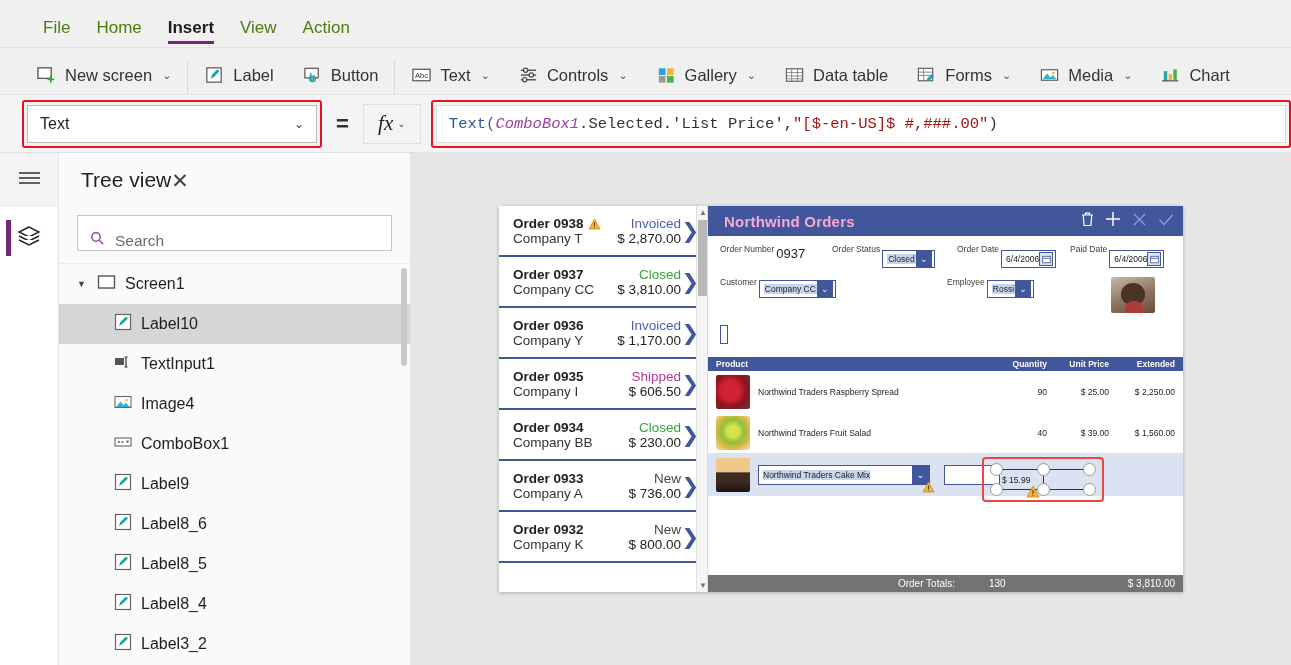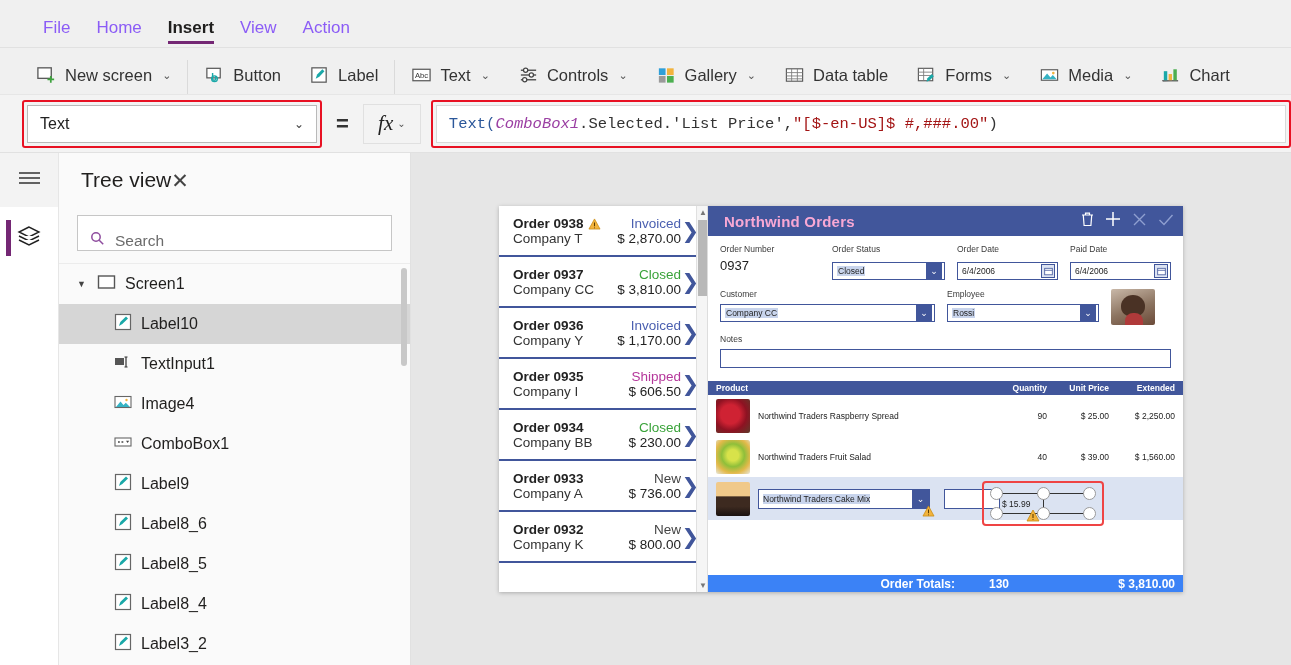--- a/index.html
+++ b/index.html
@@ -9,21 +9,21 @@
     background: #ffffff; overflow: hidden;
   }
 
   
   .menubar {
     height: 48px; background: #f0f0f0;
     display: flex; align-items: flex-end; padding-left: 30px;
     border-bottom: 1px solid #e1e1e1;
   }
   .menu-item {
-    font-size: 17px; color: #8b5cf6; padding: 0 13px 11px 13px;
+    font-size: 17px; color: #4d7c0f; padding: 0 13px 11px 13px;
     position: relative; cursor: pointer; line-height: 1;
   }
   .menu-item.active { color: #201f1e; font-weight: bold; }
   .menu-item.active::after {
     content: ""; position: absolute; left: 13px; right: 13px; bottom: 3px;
     height: 3px; background: #742774;
   }
 
   
   .ribbon {
@@ -157,21 +157,21 @@
   
   .detail { flex: 1; display: flex; flex-direction: column; background: #fff; }
   .det-head {
     height: 30px; background: #41569b; display: flex; align-items: center;
     padding: 0 8px 0 16px; justify-content: space-between;
   }
   .det-title { color: #f9a8d4; font-size: 15px; font-weight: bold; letter-spacing:.2px; }
   .det-acts { display: flex; align-items: center; gap: 9px; }
   .det-form { padding: 8px 12px 0 12px; }
   .f-row { display: flex; gap: 12px; margin-bottom: 9px; }
-  .f-fld { display: flex; flex-direction: column; gap: 2px; }
+  .f-fld { display: flex; flex-direction: row; gap: 2px; }
   .f-lab { font-size: 8.5px; color: #3a3a3a; }
   .f-val { font-size: 13px; color: #222; padding-top: 2px; }
   .f-input {
     height: 18px; border: 1px solid #41569b; background: #fff;
     display: flex; align-items: center; justify-content: space-between;
     padding: 0 2px 0 4px; font-size: 8.5px; color: #222;
   }
   .f-input .sel-txt { background: #c8d4ec; padding: 0 1px; }
   .dd-btn {
     width: 16px; height: 16px; background: #41569b; color: #fff;
@@ -219,22 +219,22 @@
     width: 172px; height: 20px; border: 1px solid #41569b; background: #fff;
     display: flex; align-items: center; justify-content: space-between;
     padding-left: 4px; font-size: 8.5px; position: relative;
   }
   .sel-dd .sel-txt { background: #c8d4ec; }
   .qty-box { width: 56px; height: 20px; border: 1px solid #41569b; background: #fff; margin-left: 14px; }
 
   .warn { width: 13px; height: 12px; display: inline-block; }
 
   .totals {
-    height: 17px; background: #3b82f6; color: #fff; display: flex; align-items: center;
-    font-size: 12px; font-weight: bold; padding: 0 8px; margin-top: auto;
+    height: 17px; background: #737373; color: #fff; display: flex; align-items: center;
+    font-size: 10px; font-weight: normal; padding: 0 8px; margin-top: auto;
   }
   .t-lab { flex: 1; text-align: right; padding-right: 34px; }
   .t-qty { width: 58px; text-align: left; }
   .t-amt { width: 128px; text-align: right; }
 
   
   .sel-overlay {
     position: absolute; border: 2px solid #ef4444; border-radius: 4px;
     z-index: 20; pointer-events: none;
   }
@@ -269,36 +269,36 @@
     </span>
     <span class="rb-label">New screen</span>
     <span class="rb-chev">⌄</span>
   </div>
 
   <div class="rb-sep"></div>
 
   <div class="rb">
     <span>
       <svg class="ic" viewBox="0 0 22 20">
+          <rect x="3" y="2.5" width="15" height="15" fill="#fff" stroke="#5a5a5a" stroke-width="1.3"></rect>
+          <path d="M7 14l1.5-4.5L14 4l2.2 2.2-5.4 5.6z" fill="#1aa8a8"></path>
+        </svg>
+    </span>
+    <span class="rb-label">Label</span>
+  </div>
+
+  <div class="rb">
+    <span>
+      <svg class="ic" viewBox="0 0 22 20">
           <rect x="3" y="3" width="14" height="10" fill="#fff" stroke="#5a5a5a" stroke-width="1.3"></rect>
           <path d="M9 8v6a1.6 1.6 0 003.2 0v-3" stroke="#1aa8a8" stroke-width="1.5" fill="none"></path>
           <circle cx="11" cy="14" r="3" fill="none" stroke="#1aa8a8" stroke-width="1.4"></circle>
         </svg>
     </span>
     <span class="rb-label">Button</span>
-  </div>
-
-  <div class="rb">
-    <span>
-      <svg class="ic" viewBox="0 0 22 20">
-          <rect x="3" y="2.5" width="15" height="15" fill="#fff" stroke="#5a5a5a" stroke-width="1.3"></rect>
-          <path d="M7 14l1.5-4.5L14 4l2.2 2.2-5.4 5.6z" fill="#1aa8a8"></path>
-        </svg>
-    </span>
-    <span class="rb-label">Label</span>
   </div>
 
   <div class="rb-sep"></div>
 
   <div class="rb">
     <span>
       <svg class="ic" viewBox="0 0 22 20">
           <rect x="2" y="4" width="18" height="12" fill="#fff" stroke="#5a5a5a" stroke-width="1.3"></rect>
           <text x="11" y="13" font-size="8" text-anchor="middle" fill="#333" font-family="Liberation Sans">Abc</text>
         </svg>
@@ -737,21 +737,20 @@
                 <div class="f-input" style="margin-top:3px">
                   <span class="sel-txt">Rossi</span>
                   <span class="dd-btn">⌄</span>
                 </div>
               </div>
               <div class="avatar"></div>
             </div>
 
             <div class="f-row">
               <div class="f-fld" style="flex:1">
-                <span class="f-lab">Notes</span>
                 <div class="f-input" style="margin-top:3px;height:19px">
                   <span></span>
                 </div>
               </div>
             </div>
           </div>
 
           <div class="p-head">
             <span class="c-prod">Product</span>
             <span class="c-qty">Quantity</span>

